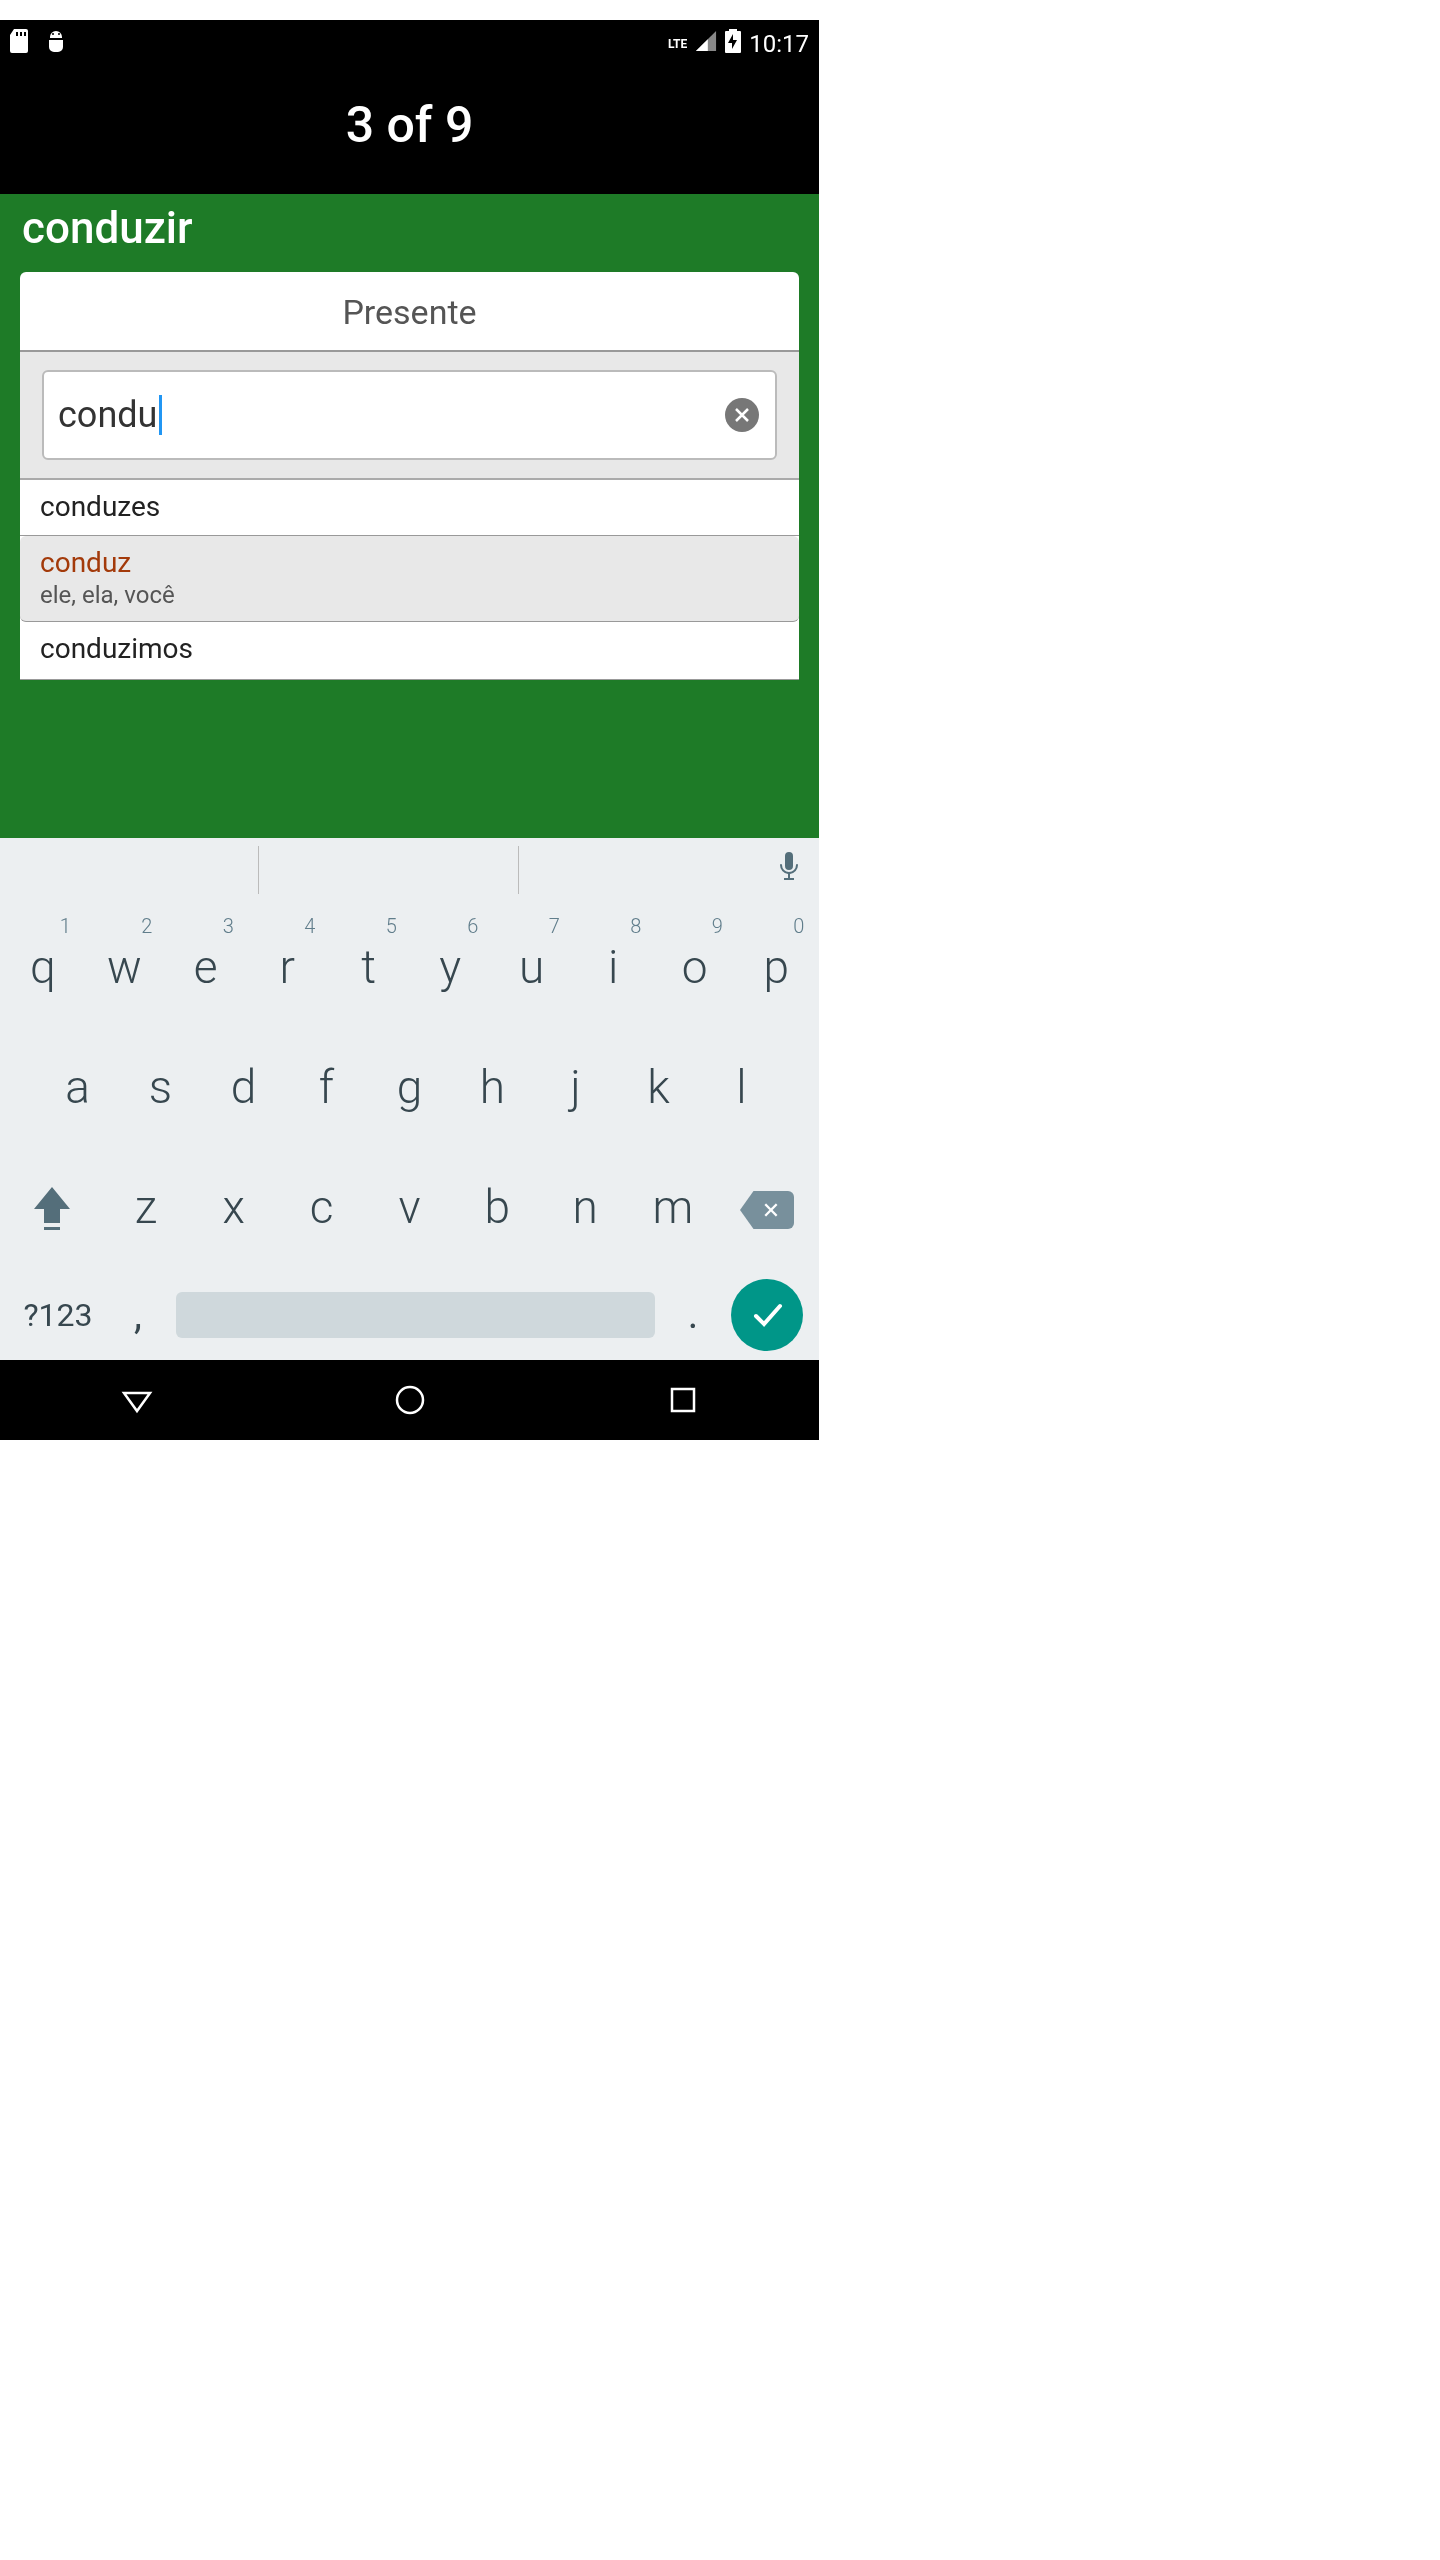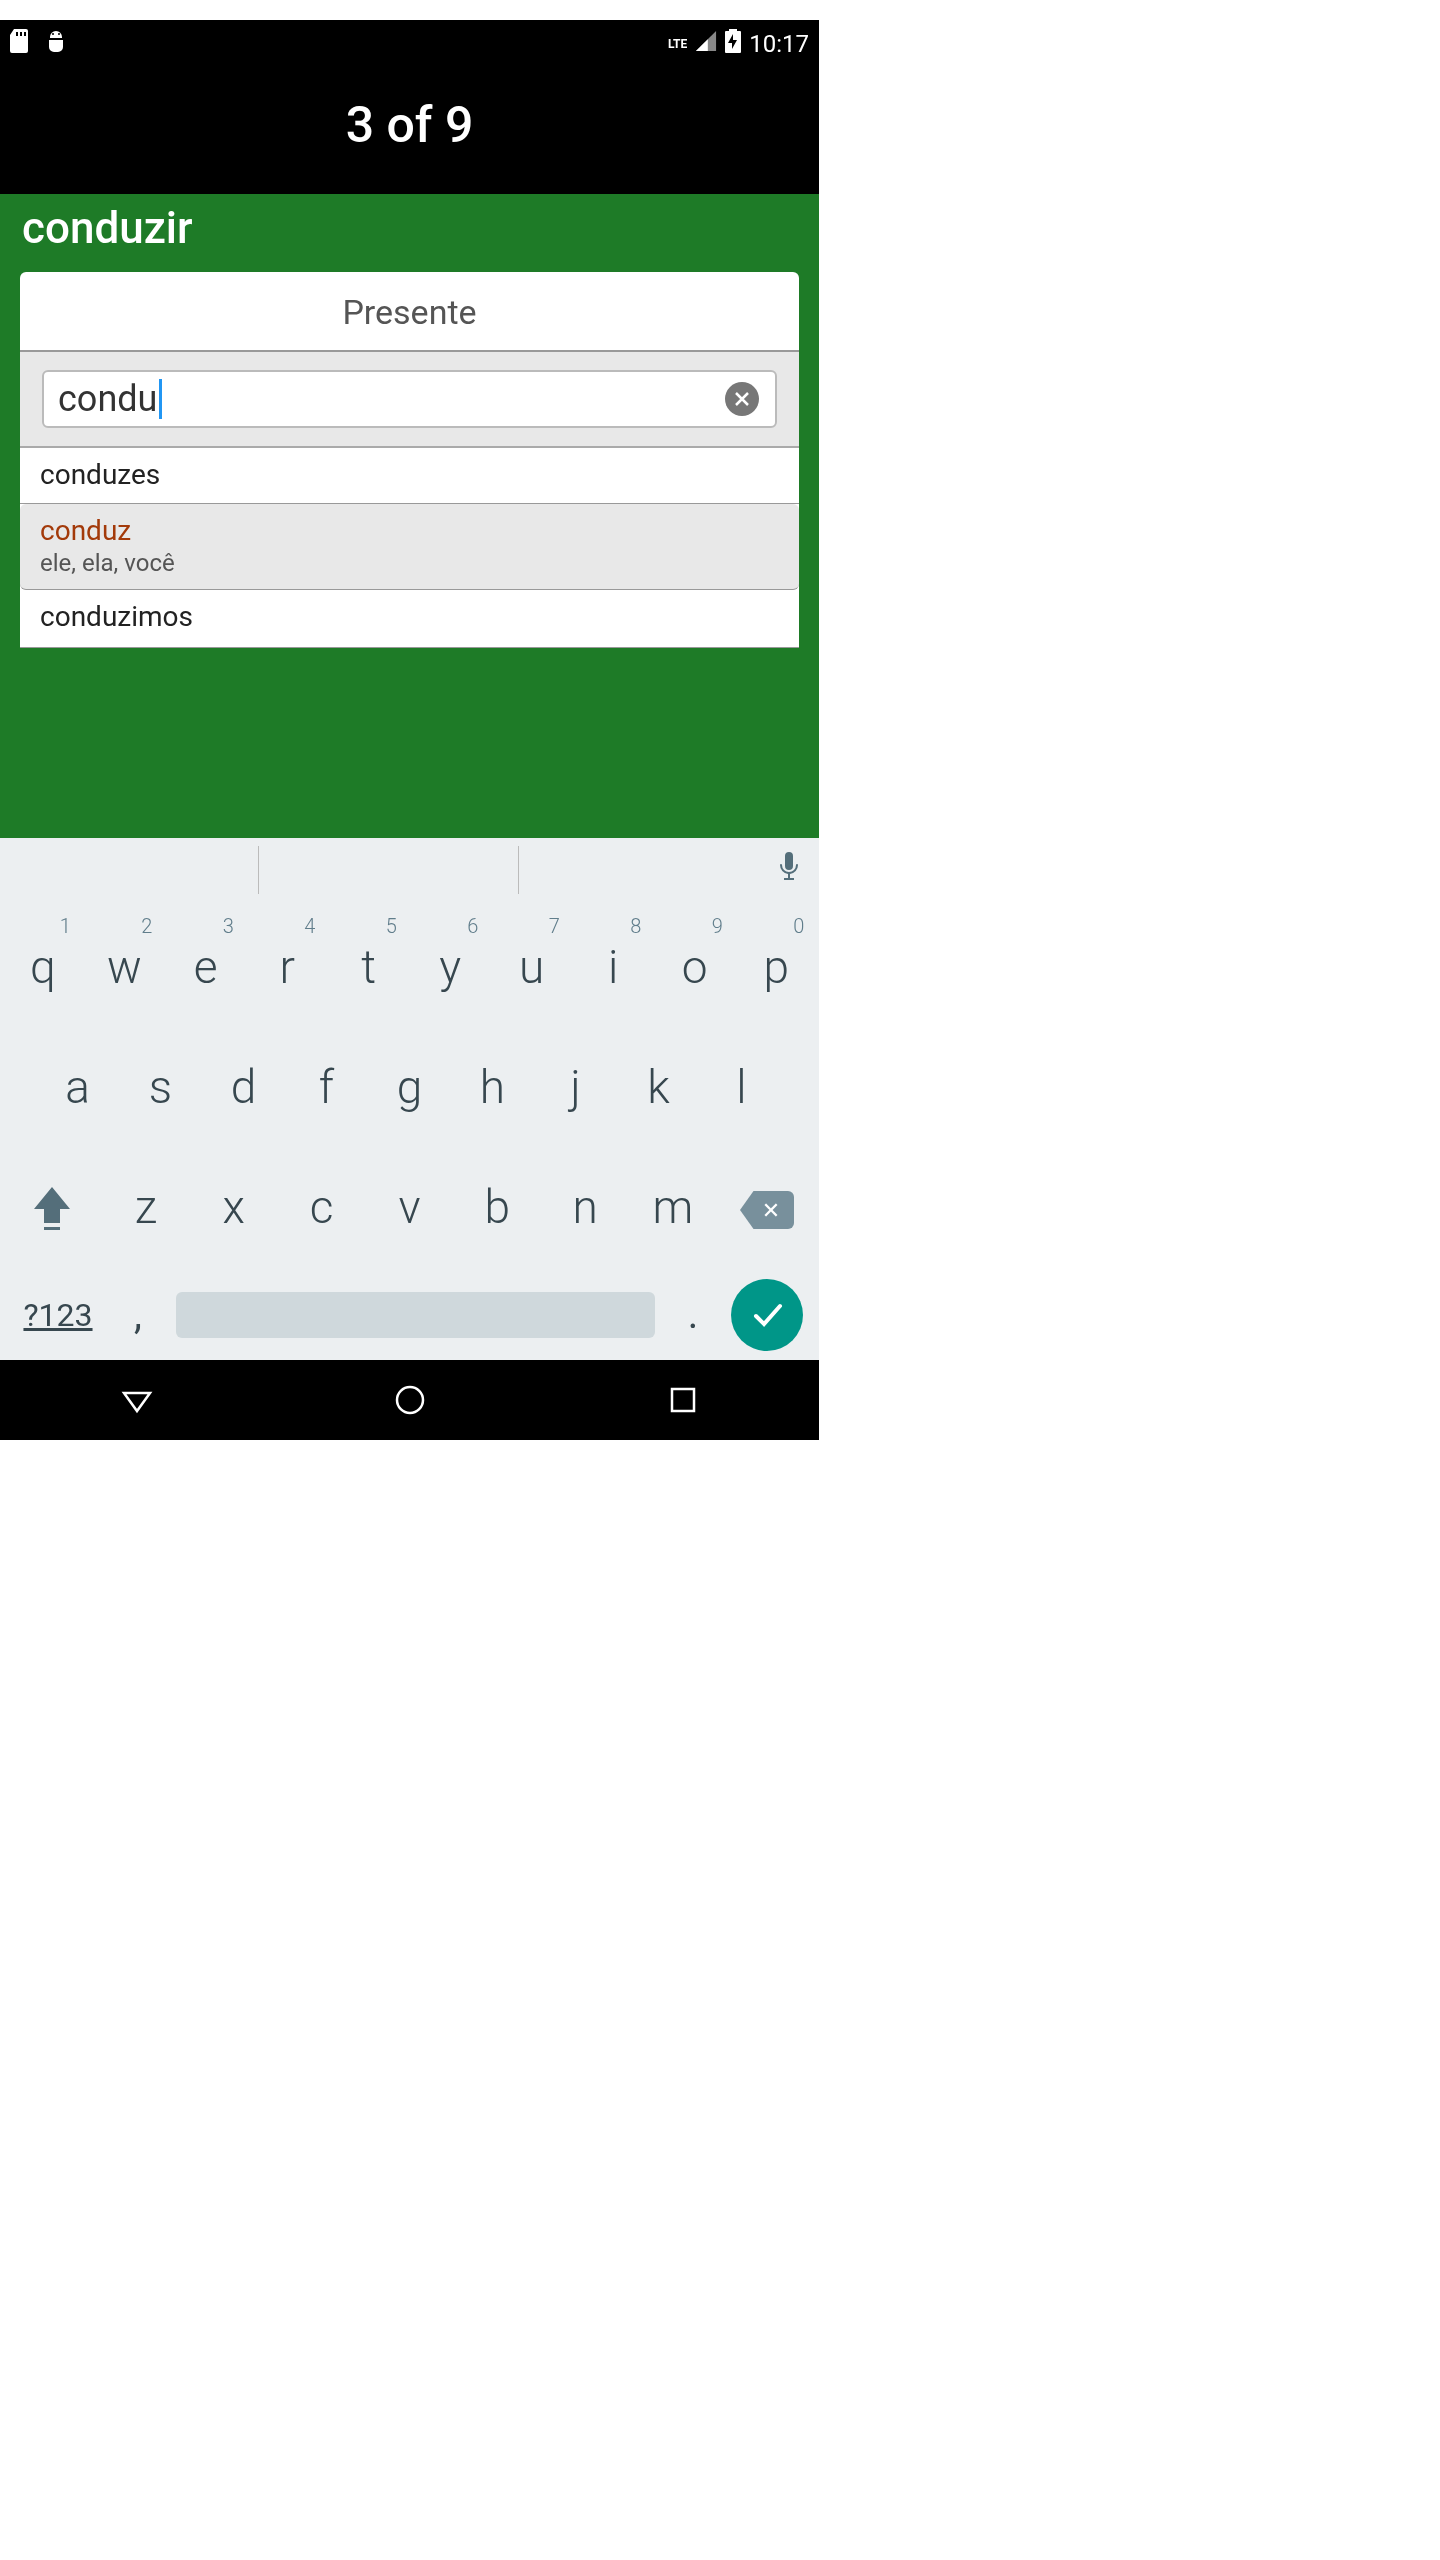--- a/index.html
+++ b/index.html
@@ -9,21 +9,21 @@
   .status-left { display: flex; gap: 14px; align-items: center; }
   .status-right { margin-left: auto; display: flex; gap: 8px; align-items: center; }
 
   .header { background: #000; color: #fff; text-align: center; font-size: 50px; font-weight: 500; padding: 28px 0 40px; }
   .verb-title { color: #fff; font-size: 44px; font-weight: 500; padding: 8px 22px 10px; }
 
   .card { background: #fff; margin: 8px 20px; border-radius: 6px 6px 0 0; overflow: hidden; }
   .tense-label { text-align: center; color: #555; font-size: 34px; font-weight: 400; padding: 20px 0 18px; border-bottom: 2px solid #999; }
 
   .input-area { background: #e8e8e8; padding: 18px 22px; border-bottom: 2px solid #aaa; }
-  .input-box { position: relative; background: #fff; border: 2px solid #bbb; border-radius: 6px; height: 58px; display: flex; align-items: center; }
+  .input-box { position: relative; background: #fff; border: 2px solid #bbb; border-radius: 6px; height: 90px; display: flex; align-items: center; }
   .input-text { font-size: 36px; color: #333; padding: 0 14px; flex: 1; display: flex; align-items: center; }
   .caret { display: inline-block; width: 3px; height: 40px; background: #2196F3; margin-left: 2px; }
   .clear-btn { width: 34px; height: 34px; background: #777; border-radius: 50%; margin-right: 16px; display: flex; align-items: center; justify-content: center; color: #fff; font-size: 20px; }
 
   .conj-row { padding: 10px 20px 12px; border-bottom: 1px solid #999; }
   .conj-word { font-size: 28px; color: #222; }
   .conj-pron { font-size: 24px; color: #555; margin-top: 2px; }
   .conj-row.selected { background: #e8e8e8; border-radius: 6px; }
   .conj-row.selected .conj-word { color: #a33a0a; }
 
@@ -33,21 +33,21 @@
   .mic { margin: 0 18px 0 auto; color: #546e7a; font-size: 30px; }
 
   .keyboard { background: #eceff1; padding: 8px 2px 0; }
   .kb-row { display: flex; justify-content: space-around; align-items: center; }
   .key { position: relative; width: 76px; text-align: center; color: #37474f; font-size: 46px; font-weight: 300; padding: 30px 0 36px; }
   .key .num { position: absolute; top: 4px; right: 10px; font-size: 20px; color: #607d8b; }
   .key-shift, .key-bksp { width: 100px; display:flex; align-items:center; justify-content:center; }
   .key-shift svg { width: 40px; height: 50px; }
   .key-bksp .chip { background: #78909c; color:#fff; width: 54px; height: 38px; border-radius: 6px 6px 6px 6px; clip-path: polygon(25% 0, 100% 0, 100% 100%, 25% 100%, 0 50%); display:flex;align-items:center;justify-content:center; font-size:22px; padding-left:8px;}
   .kb-bottom { display:flex; align-items:center; height: 90px; padding: 0 6px; }
-  .sym-key { width: 100px; text-align:center; color:#37474f; font-size: 32px; text-decoration: underline; }
+  .sym-key { width: 100px; text-align:center; color:#37474f; font-size: 32px; }
   .punct-key { width: 60px; text-align:center; color:#37474f; font-size: 40px; line-height: 30px; }
   .space-key { flex:1; margin: 0 8px; height: 46px; background: #cfd8dc; border-radius: 6px; }
   .enter-key { width: 72px; height: 72px; background: #009688; border-radius: 50%; display:flex;align-items:center;justify-content:center; color:#fff; font-size:38px; margin: 0 8px; }
 
   .nav-bar { background:#000; height: 80px; display:flex; align-items:center; justify-content:space-around; }
   .nav-slot { width: 60px; display:flex; justify-content:center; }
 
   .content-stack { display:flex; flex-direction:column; height: 1440px; }
   .mid-fill { flex: 1; background: #1e7b27; overflow: hidden; display:flex; flex-direction:column; }
   .card-wrap { flex:1; overflow:hidden; }

